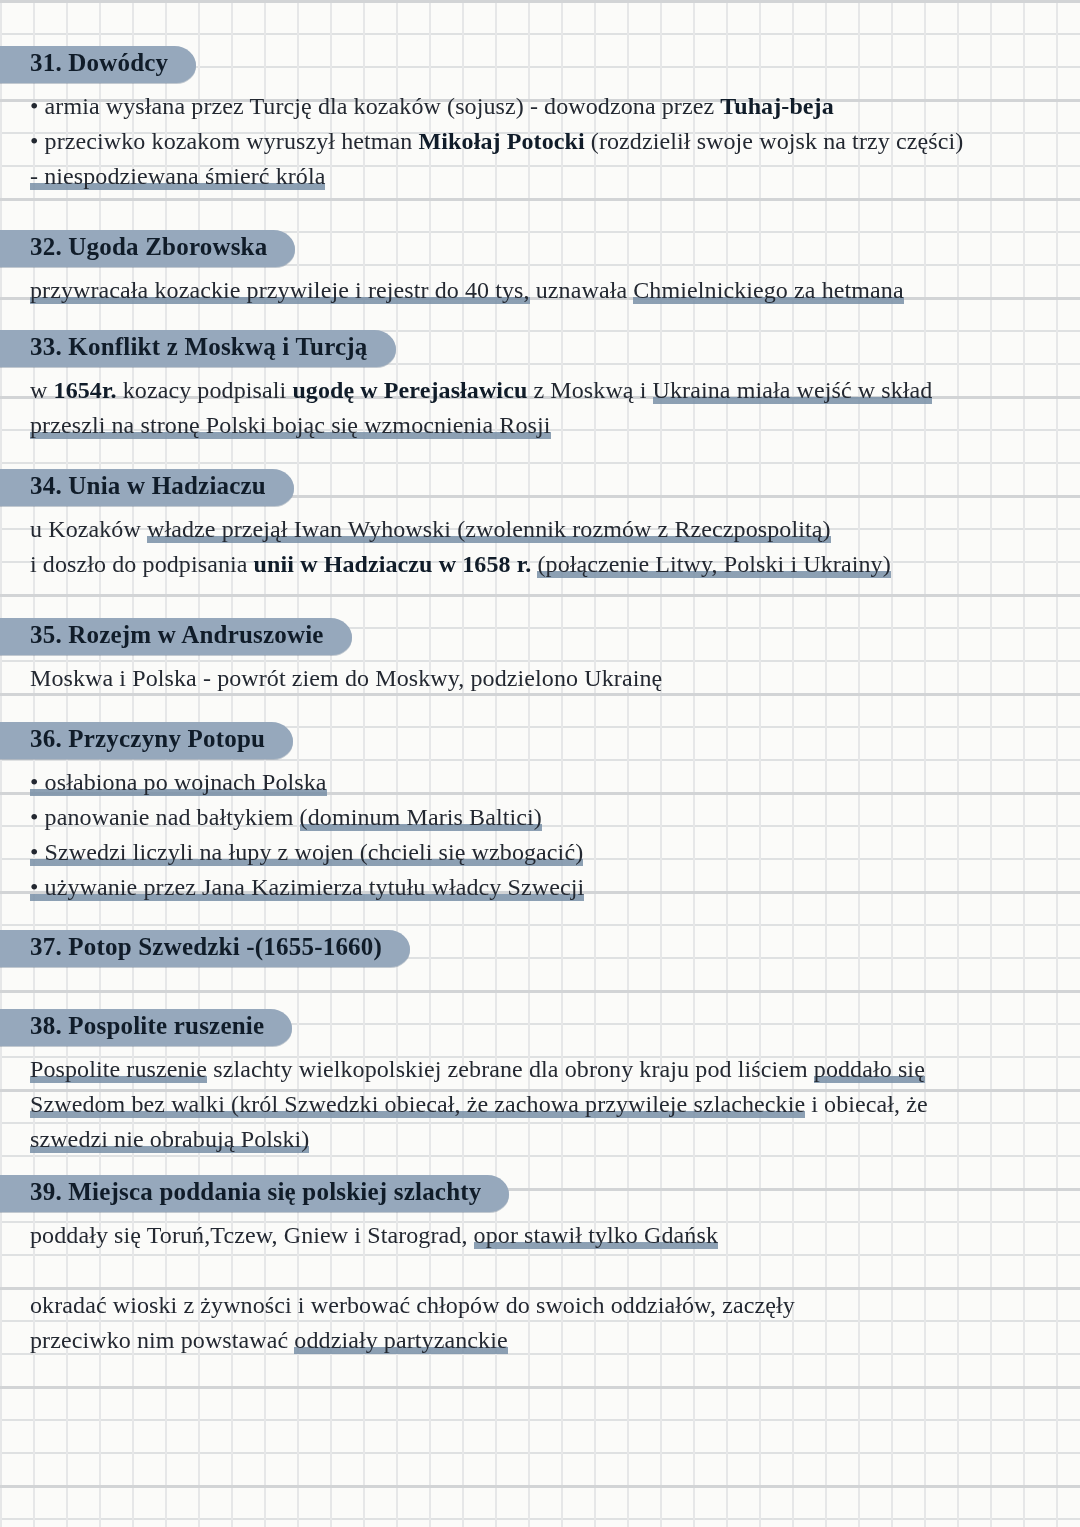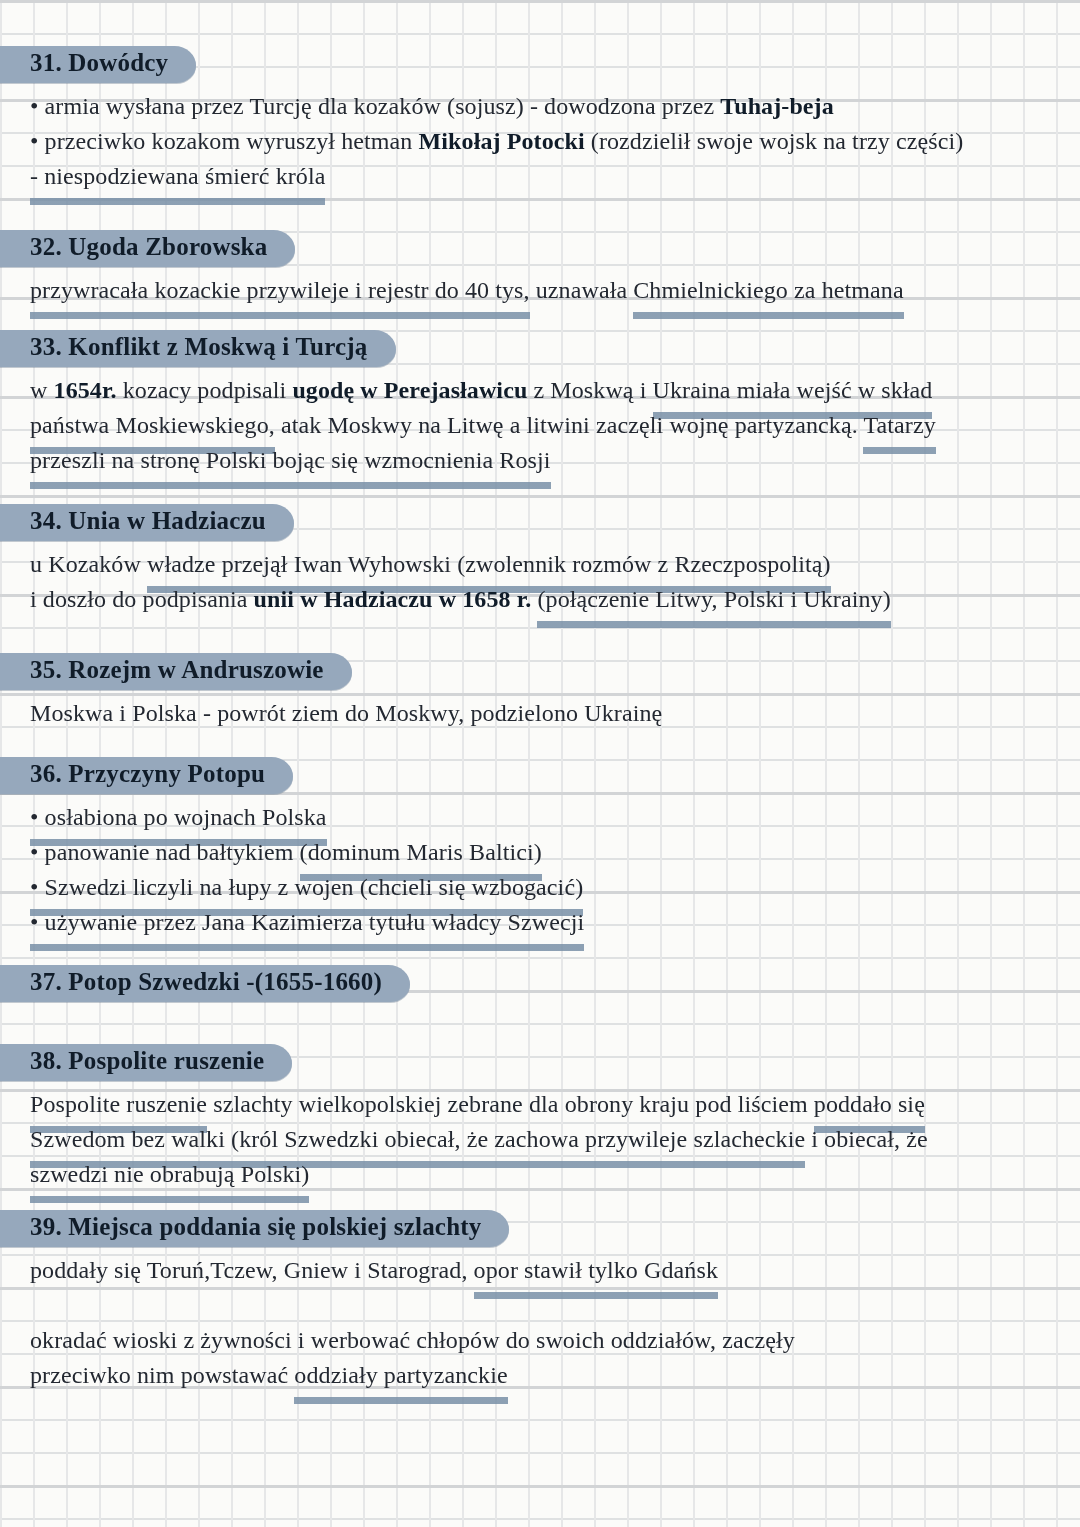--- a/index.html
+++ b/index.html
@@ -55,38 +55,37 @@
     height:35px;
     line-height:35px;
     font-size:24px;
     white-space:nowrap;
     letter-spacing:0.1px;
   }
   .line span{display:inline;}
   .b{font-weight:700;color:var(--ink-bold);}
   .u{
     background:linear-gradient(var(--hl),var(--hl)) left 100% / 100% 7px no-repeat;
-    padding-bottom:16px;
+    padding-bottom:1px;
   }
 </style>
 </head>
 <body>
 
 <div class="page">
     <section class="section s31"><div class="pill">31. Dowódcy</div><div class="lines">
         <div class="line"><span>• armia wysłana przez Turcję dla kozaków (sojusz) - dowodzona przez </span><span class="b">Tuhaj-beja</span></div>
         <div class="line"><span>• przeciwko kozakom wyruszył hetman </span><span class="b">Mikołaj Potocki</span><span> (rozdzielił swoje wojsk na trzy części)</span></div>
         <div class="line"><span class="u">- niespodziewana śmierć króla</span></div>
       </div></section>
     <section class="section s32"><div class="pill">32. Ugoda Zborowska</div><div class="lines">
         <div class="line"><span class="u">przywracała kozackie przywileje i rejestr do 40 tys,</span><span> uznawała </span><span class="u">Chmielnickiego za hetmana</span></div>
       </div></section>
     <section class="section s33"><div class="pill">33. Konflikt z Moskwą i Turcją</div><div class="lines">
         <div class="line"><span>w </span><span class="b">1654r.</span><span> kozacy podpisali </span><span class="b">ugodę w Perejasławicu</span><span> z Moskwą i </span><span class="u">Ukraina miała wejść w skład</span></div>
-        <div class="line"><span class="u">państwa Moskiewskiego,</span><span> atak Moskwy na Litwę a litwini zaczęli wojnę partyzancką. </span><span class="u">Tatarzy</span></div>
         <div class="line"><span class="u">przeszli na stronę Polski bojąc się wzmocnienia Rosji</span></div>
       </div></section>
     <section class="section s34"><div class="pill">34. Unia w Hadziaczu</div><div class="lines">
         <div class="line"><span>u Kozaków </span><span class="u">władze przejął Iwan Wyhowski (zwolennik rozmów z Rzeczpospolitą)</span></div>
         <div class="line"><span>i doszło do podpisania </span><span class="b">unii w Hadziaczu w 1658 r.</span><span> </span><span class="u">(połączenie Litwy, Polski i Ukrainy)</span></div>
       </div></section>
     <section class="section s35"><div class="pill">35. Rozejm w Andruszowie</div><div class="lines">
         <div class="line"><span>Moskwa i Polska - powrót ziem do Moskwy, podzielono Ukrainę</span></div>
       </div></section>
     <section class="section s36"><div class="pill">36. Przyczyny Potopu</div><div class="lines">

